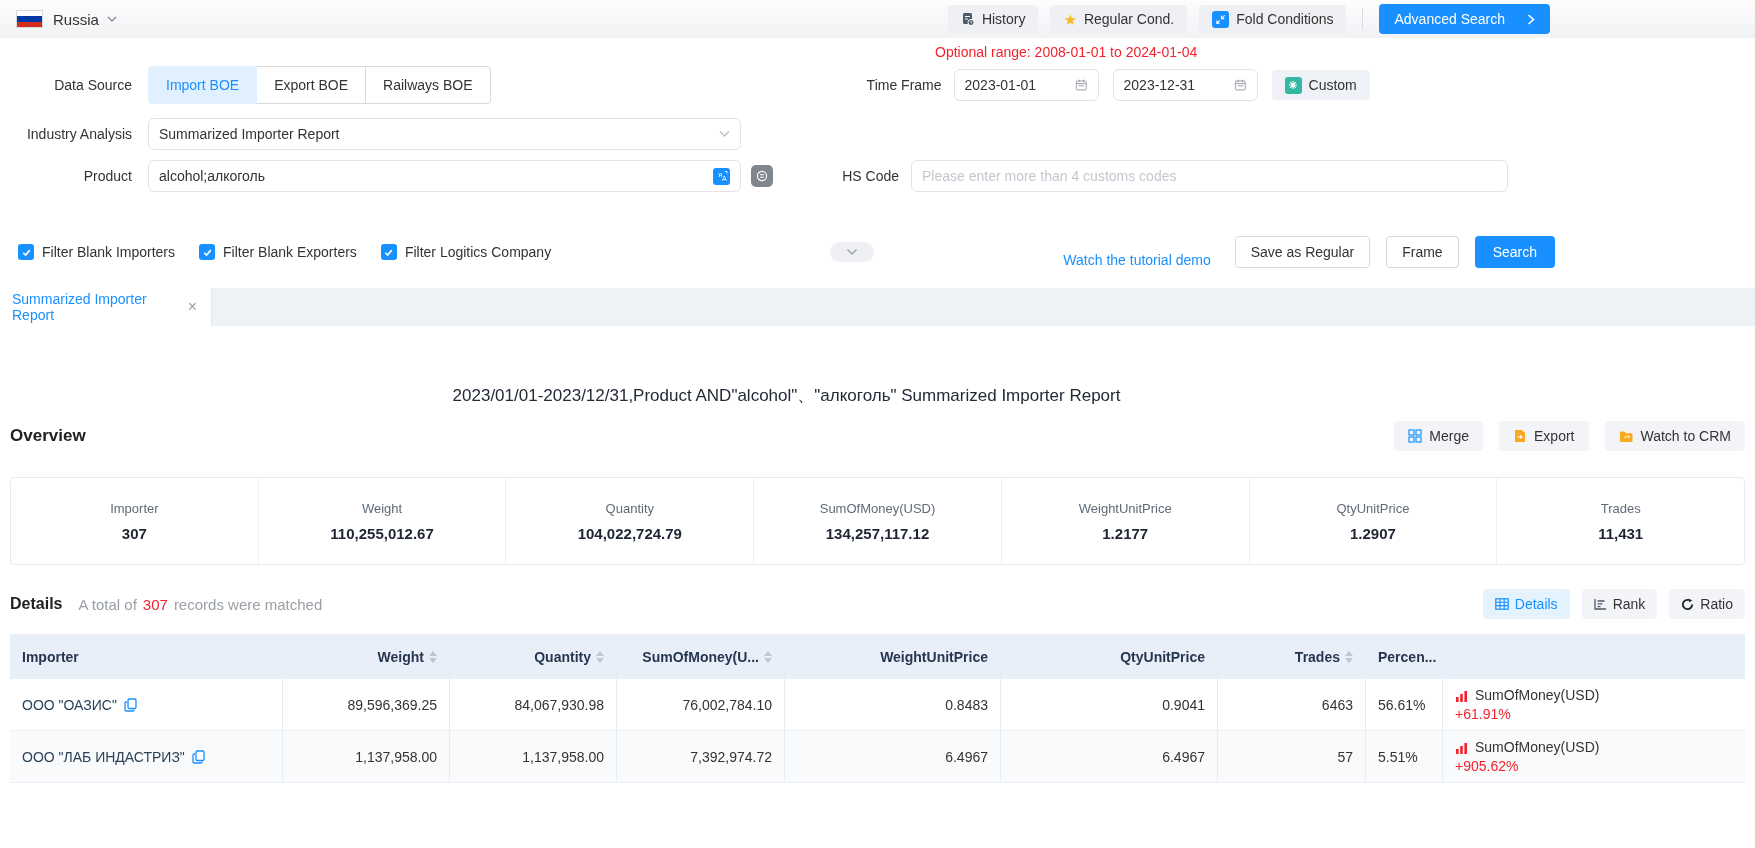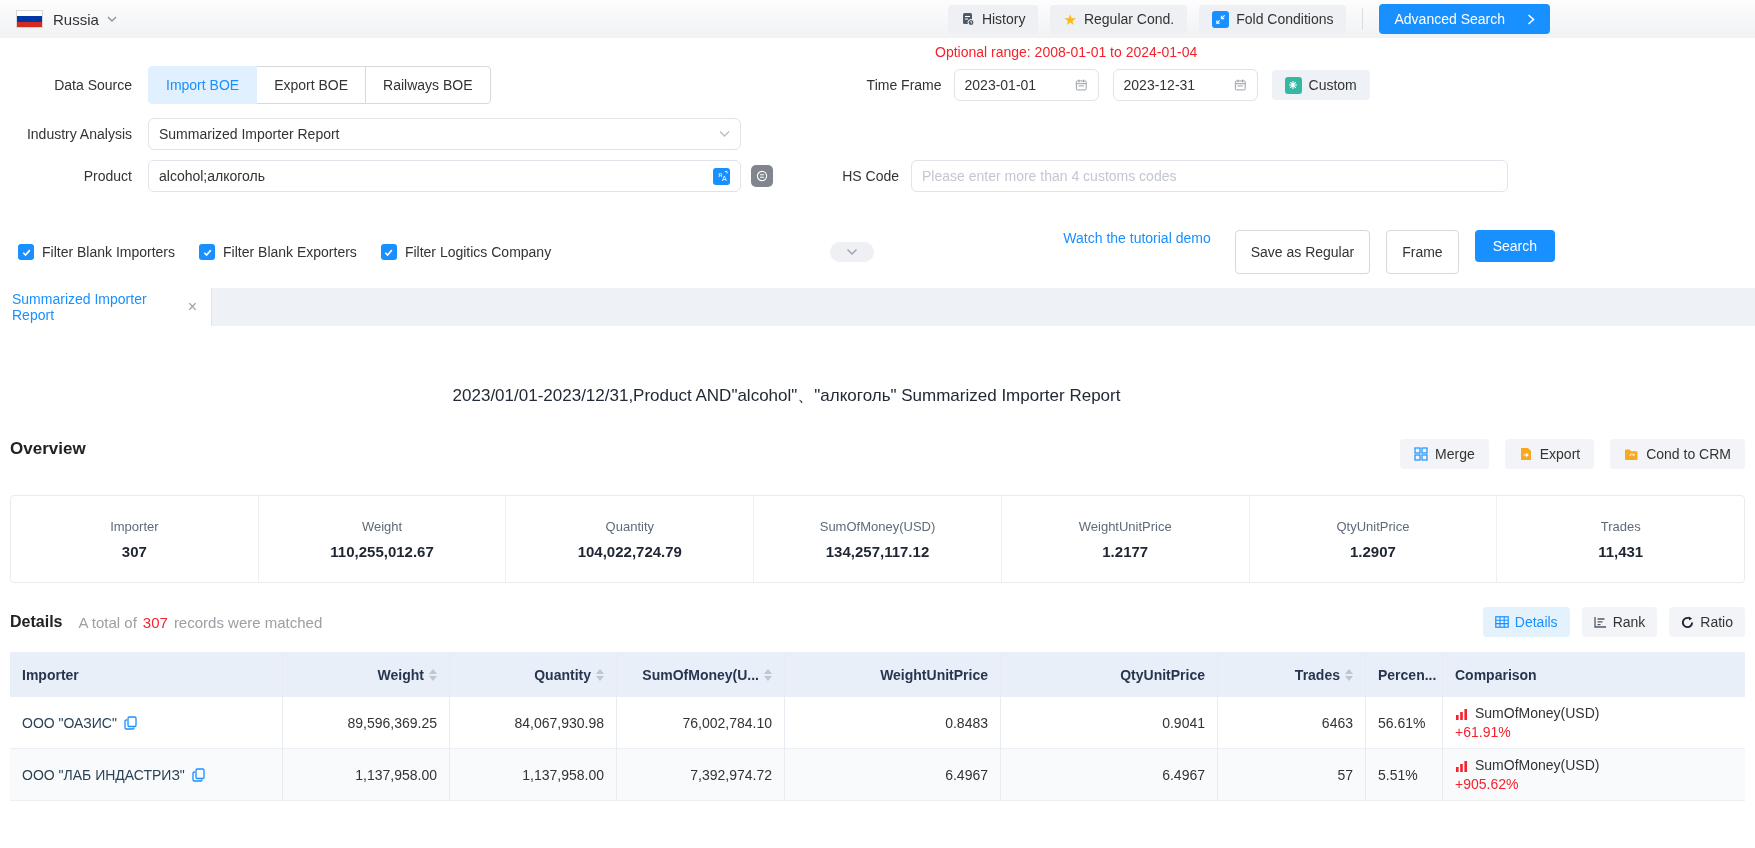--- a/index.html
+++ b/index.html
@@ -48,40 +48,40 @@
   .w-right { width:597px; flex:none; }
   .rlabel { width:178px; text-align:right; padding-right:12px; flex:none; }
   .hs-label { width:138px; text-align:right; padding-right:12px; flex:none; }
   .gray-iconbtn { margin-left:10px; cursor:pointer; }
   .cb-row { margin-top:44px; display:flex; align-items:center; padding-left:18px; height:32px; }
   .cb-item { display:flex; align-items:center; gap:8px; margin-right:24px; cursor:pointer; }
   .cbx { width:16px; height:16px; background:#1890ff; border-radius:3px; display:inline-flex;
     align-items:center; justify-content:center; flex:none; }
   .fold-pill { width:44px; height:20px; background:#eef0f3; border-radius:12px; display:flex;
     align-items:center; justify-content:center; margin-left:255px; cursor:pointer; }
-  .form-actions { margin-left:auto; margin-right:200px; display:flex; align-items:flex-start; }
+  .form-actions { margin-left:auto; margin-right:200px; display:flex; align-items:flex-end; }
   .link { color:#1890ff; cursor:pointer; }
-  .btn-plain { height:44px; padding:0 15px; background:#fff; border:1px solid #d9d9d9; border-radius:4px;
+  .btn-plain { height:32px; padding:0 15px; background:#fff; border:1px solid #d9d9d9; border-radius:4px;
     display:flex; align-items:center; cursor:pointer; color:#333; }
   .btn-primary { height:32px; padding:0 18px; background:#1890ff; border-radius:4px; color:#fff;
     display:flex; align-items:center; cursor:pointer; }
   .form-actions > * + * { margin-left:16px; }
   .form-actions .link { margin-right:8px; }
 
   
   .tabbar { margin-top:20px; height:38px; background:#eef1f5; display:flex; }
   .rtab { width:212px; height:38px; background:#fff; display:flex; align-items:center; padding:0 12px;
     border-right:1px solid #e2e5ea; cursor:pointer; }
   .rtab-title { color:#1890ff; font-size:14px; }
   .rtab-close { margin-left:auto; color:#9aa0a8; font-size:16px; cursor:pointer; padding:0 2px; }
 
   
   .report-title-wrap { width:1573px; margin-top:58px; text-align:center; }
   .report-title { font-size:17px; color:#222a38; }
-  .ov-row { margin-top:32px; padding:0 10px; display:flex; }
+  .ov-row { margin-top:14px; padding:0 10px; display:flex; align-items:center; }
   .ov-heading { font-size:17px; font-weight:bold; color:#222; }
   .ov-btns { margin-left:auto; display:flex; gap:16px; }
   .ov-btn { height:30px; display:flex; align-items:center; gap:7px; padding:0 14px;
     background:#f2f4f8; border-radius:4px; cursor:pointer; }
   .stats { margin:26px 10px 0 10px; border:1px solid #e9ebef; border-radius:4px; height:88px; display:flex; }
   .stat { flex:1; display:flex; flex-direction:column; align-items:center; justify-content:center; gap:9px; }
   .stat + .stat { border-left:1px solid #eef0f4; }
   .stat-label { font-size:13px; color:#5f6b7a; }
   .stat-value { font-size:15px; font-weight:bold; color:#1f2633; }
   .details-row { margin-top:24px; padding:0 10px; display:flex; align-items:center; }
@@ -298,21 +298,21 @@
         <path d="M4.5 8h4 M7 6.5 L9 8 L7 9.5" stroke="#fff" stroke-width="1.1" fill="none"></path>
       </svg>
       <span>Export</span>
     </div>
     <div class="ov-btn">
       <svg width="15" height="13" viewBox="0 0 15 13">
         <path d="M1 2.5 a1 1 0 0 1 1-1 h3.5 l1.5 1.8 h5.5 a1 1 0 0 1 1 1 V11 a1 1 0 0 1 -1 1 H2 a1 1 0 0 1 -1-1 z" fill="#f8a91e"></path>
         <path d="M5.8 8.2a2.2 2.2 0 0 1 4.1-1" stroke="#fff" stroke-width="1" fill="none"></path>
         <path d="M10.2 5.9v1.4h-1.4" stroke="#fff" stroke-width="1" fill="none"></path>
       </svg>
-      <span>Cond to CRM</span>
+      <span>Watch to CRM</span>
     </div>
   </div>
 </div>
 
 <div class="stats">
   <div class="stat">
     <span class="stat-label">Importer</span>
     <span class="stat-value">307</span>
   </div>
   <div class="stat">
@@ -398,21 +398,20 @@
     <div class="c th num">WeightUnitPrice</div>
     <div class="c th num">QtyUnitPrice</div>
     <div class="c th num">
       <span>Trades</span>
       <span class="sort">
           <i class="up"></i>
           <i class="dn"></i>
         </span>
     </div>
     <div class="c th">Percen...</div>
-    <div class="c th">Comparison</div>
   </div>
 
   <div class="tbl-row body-row">
     <div class="c">
       <span class="imp-name">ООО "ОАЗИС"</span>
       <svg class="copy-ic" width="13" height="14" viewBox="0 0 13 14">
         <rect x="4" y="1" width="8" height="9.5" rx="1.2" stroke="#1890ff" fill="none" stroke-width="1.3"></rect>
         <path d="M3 4 H2.2 A1.2 1.2 0 0 0 1 5.2 V11.8 A1.2 1.2 0 0 0 2.2 13 H8.8 A1.2 1.2 0 0 0 10 11.8 V11.5" stroke="#1890ff" fill="none" stroke-width="1.3"></path>
       </svg>
     </div>

